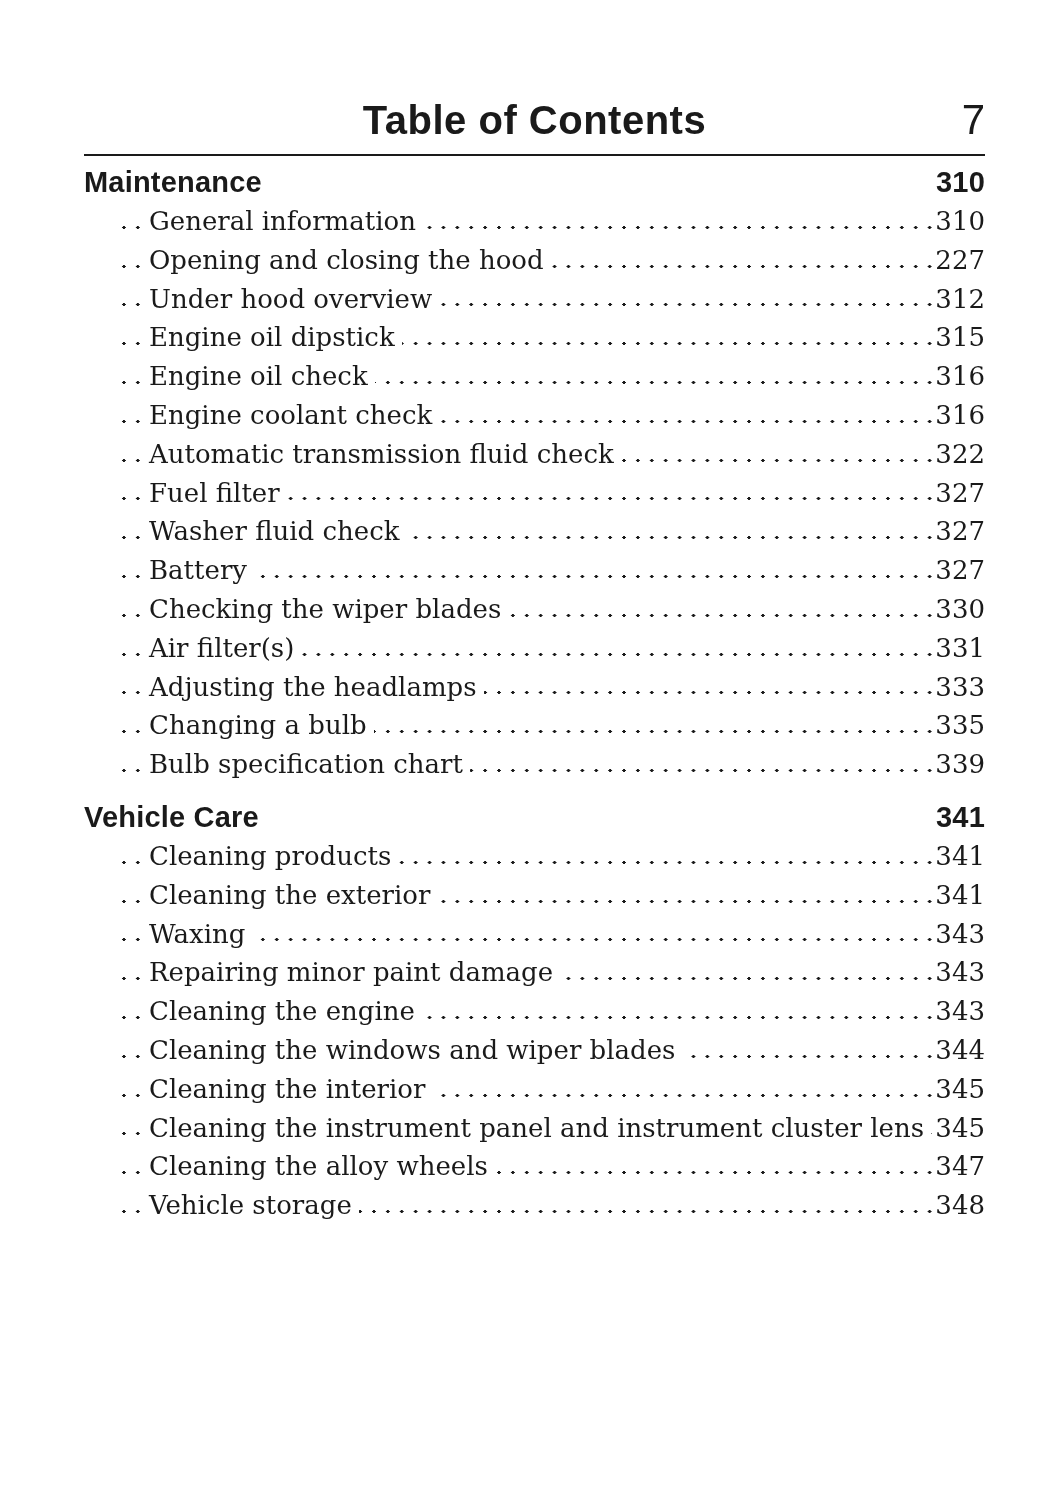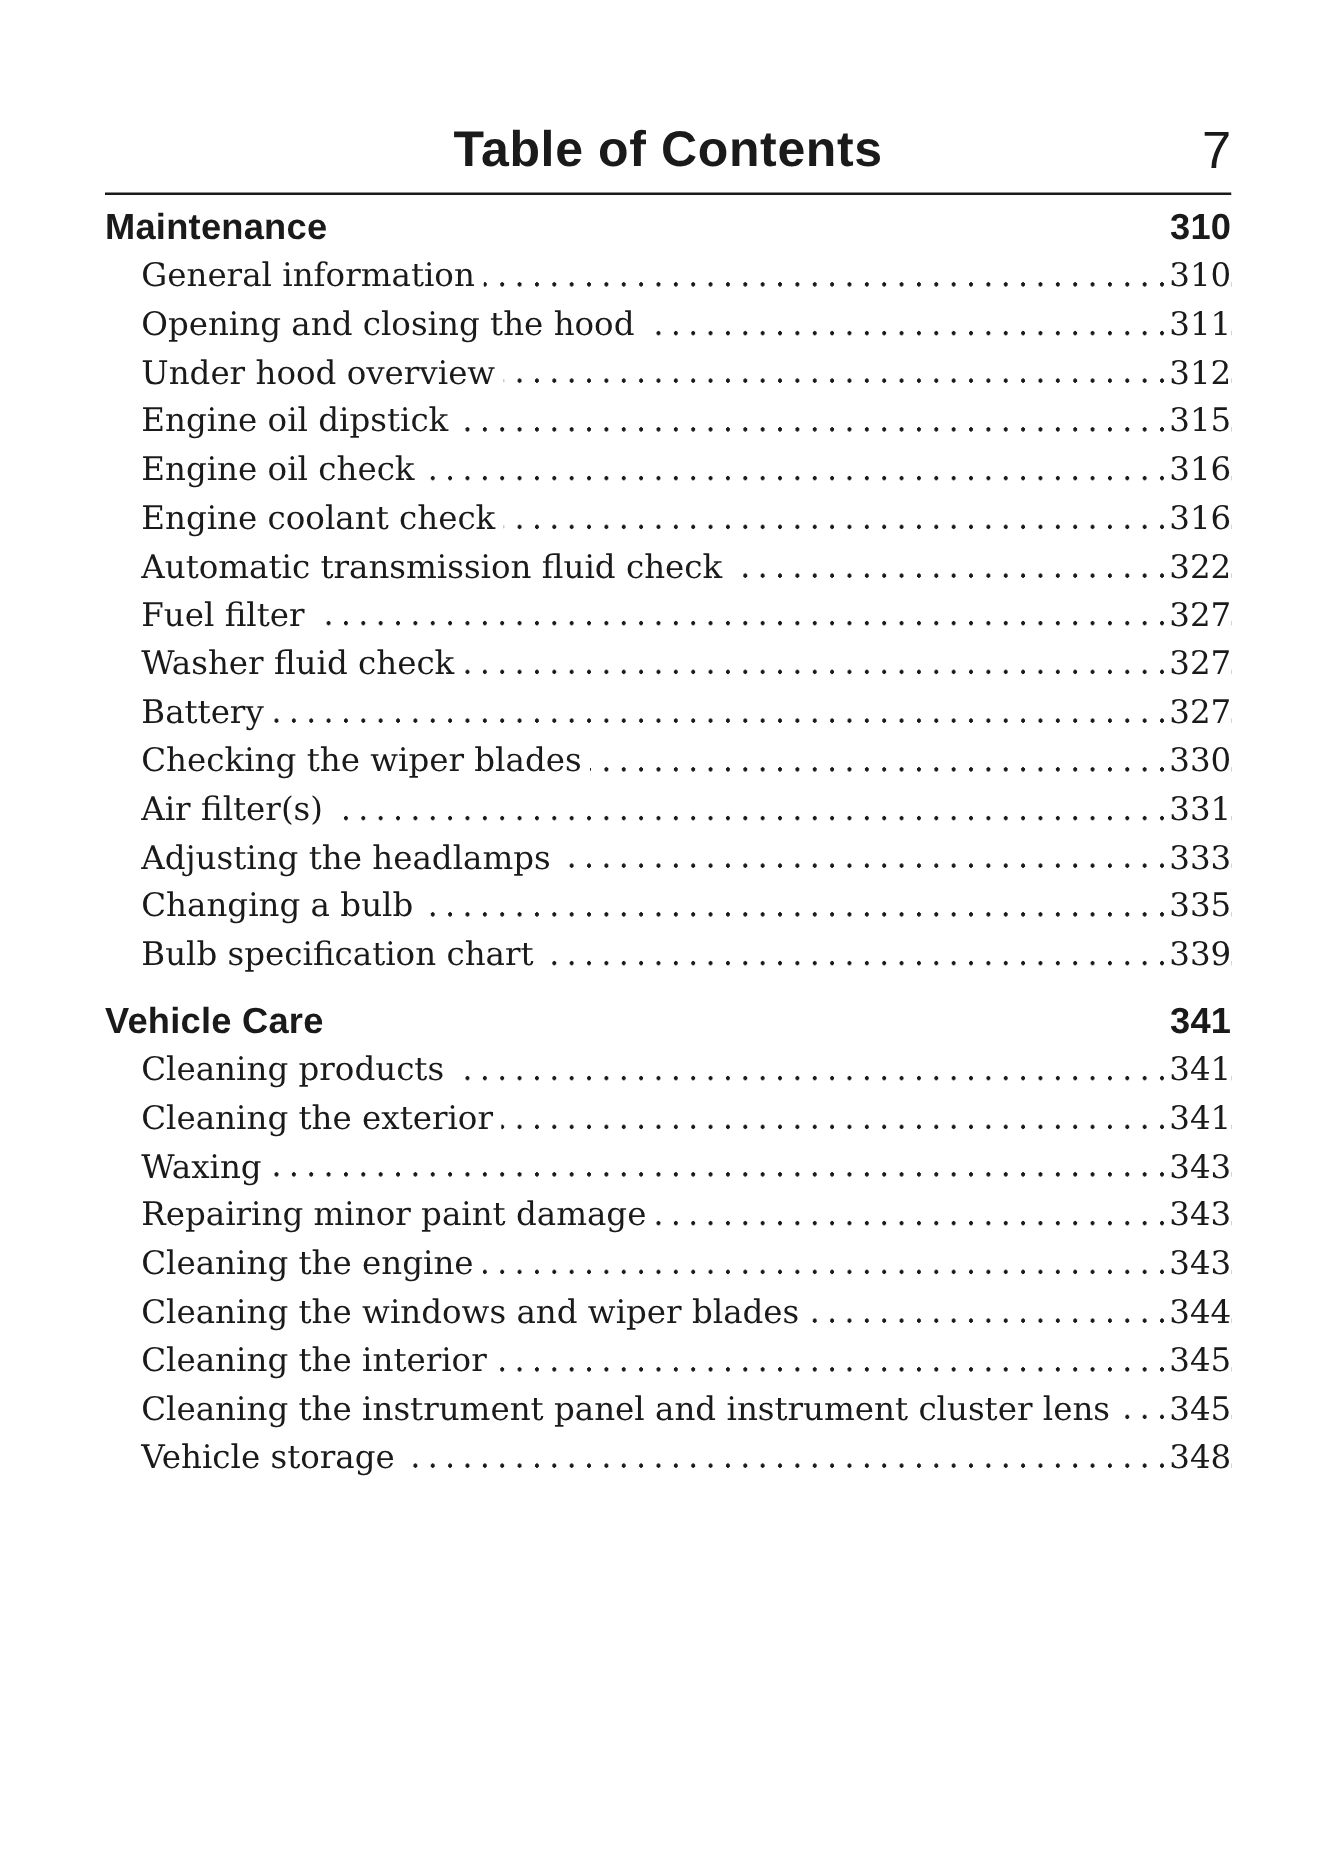--- a/index.html
+++ b/index.html
@@ -69,20 +69,21 @@
     
     background-image:radial-gradient(circle 1.6px at 50% 50%, var(--ink) 97%, rgba(0,0,0,0) 100%);
     background-size:13.9px 5px;
     background-repeat:repeat-x;
     background-position:left 4px bottom 11px;
   }
   .entry-label{
     background:var(--paper);
     padding-right:7px;
     white-space:nowrap;
+    margin-left:36px;
   }
   .leader-spacer{
     flex:1 1 auto;
     min-width:0;
   }
   .entry-page{
     background:var(--paper);
     padding-left:2px;
   }
 </style>
@@ -106,21 +107,21 @@
       <div>
     <div class="entry-row">
       <span class="entry-label">General information</span>
       <span class="leader-spacer"></span>
       <span class="entry-page">310</span>
     </div>
 
     <div class="entry-row">
       <span class="entry-label">Opening and closing the hood</span>
       <span class="leader-spacer"></span>
-      <span class="entry-page">311</span>
+      <span class="entry-page">227</span>
     </div>
 
     <div class="entry-row">
       <span class="entry-label">Under hood overview</span>
       <span class="leader-spacer"></span>
       <span class="entry-page">312</span>
     </div>
 
     <div class="entry-row">
       <span class="entry-label">Engine oil dipstick</span>
@@ -245,20 +246,25 @@
       <span class="entry-page">345</span>
     </div>
 
     <div class="entry-row">
       <span class="entry-label">Cleaning the instrument panel and instrument cluster lens</span>
       <span class="leader-spacer"></span>
       <span class="entry-page">345</span>
     </div>
 
 
+    <div class="entry-row">
+      <span class="entry-label">Cleaning the alloy wheels</span>
+      <span class="leader-spacer"></span>
+      <span class="entry-page">347</span>
+    </div>
 
     <div class="entry-row">
       <span class="entry-label">Vehicle storage</span>
       <span class="leader-spacer"></span>
       <span class="entry-page">348</span>
     </div>
   </div>
     </div>
   </div>
 

